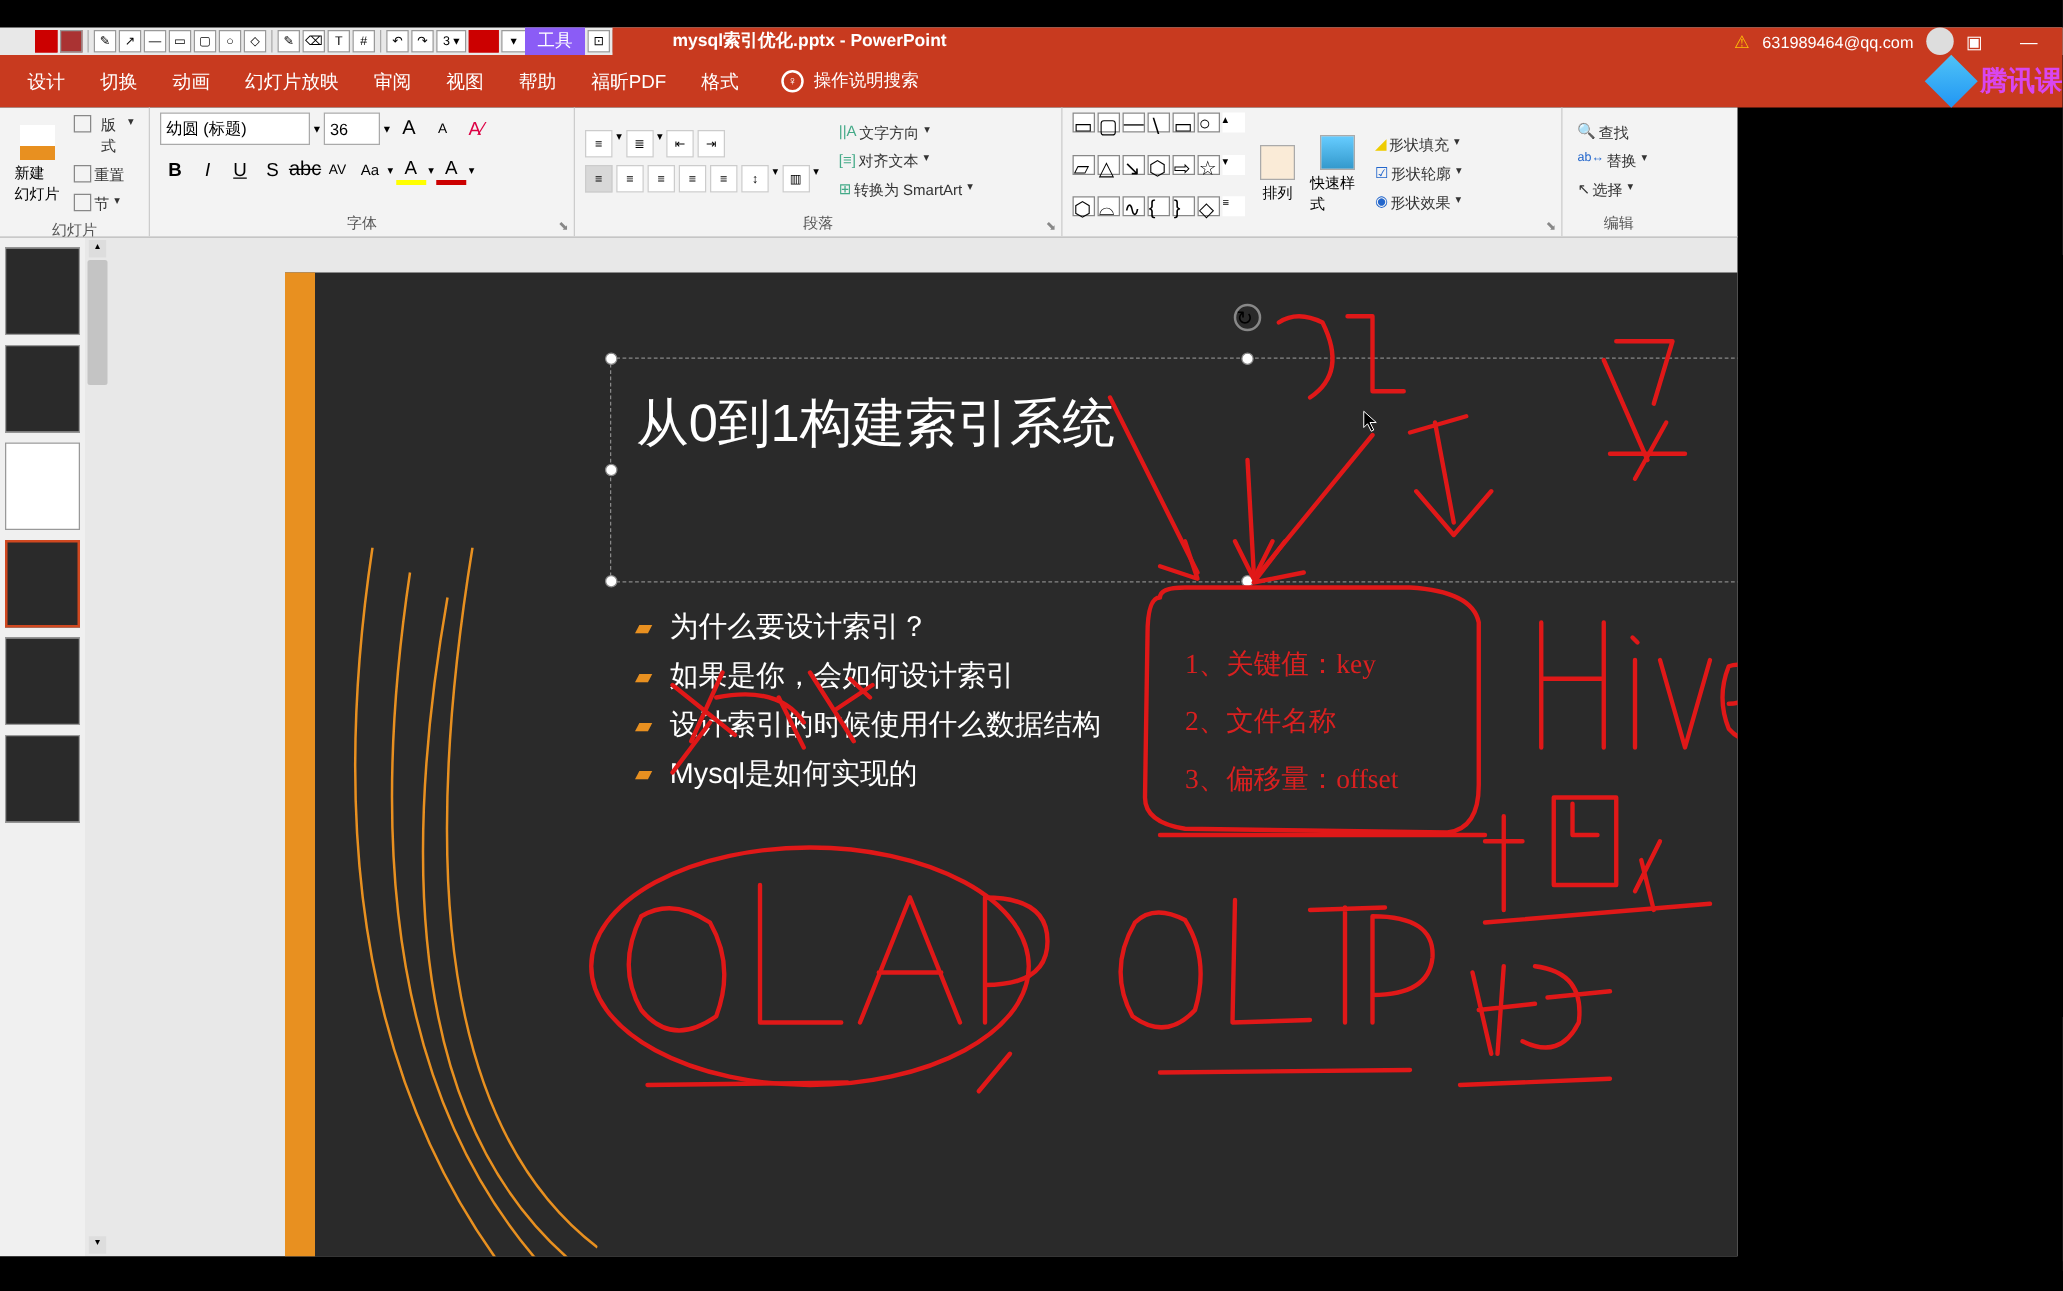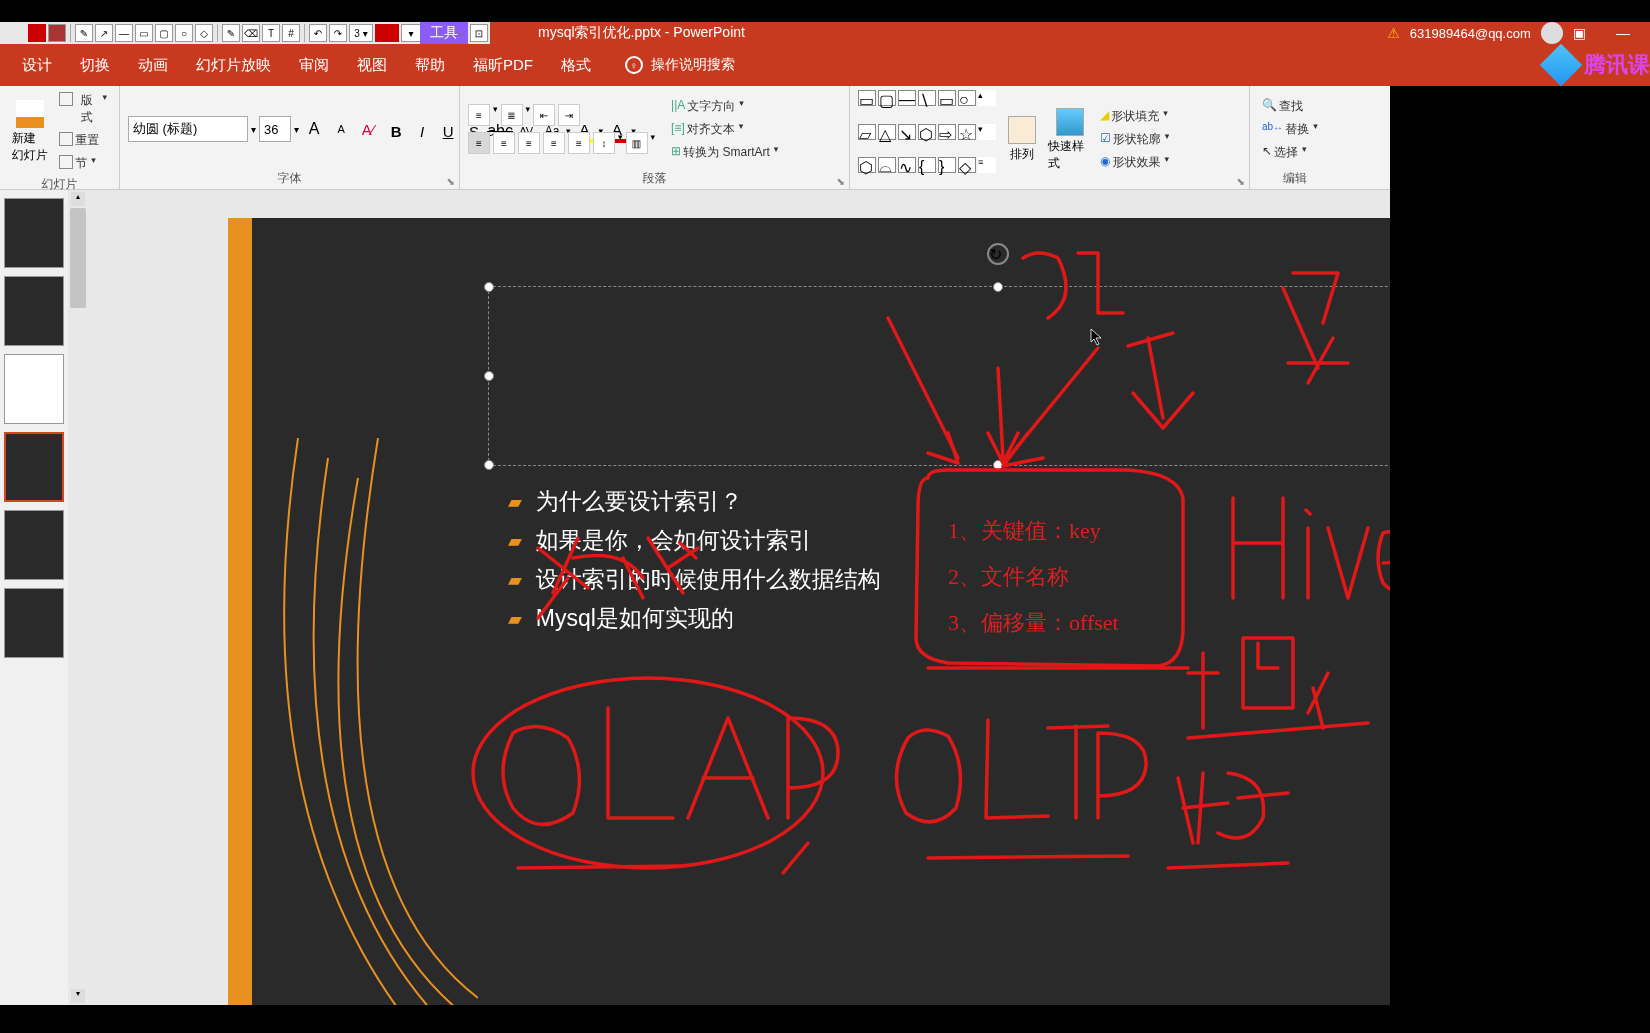--- a/index.html
+++ b/index.html
@@ -6,21 +6,21 @@
 body { background: #000; width: 1650px; height: 1033px; overflow: hidden; }
 
 .black-bar-top { height: 22px; background: #000; width: 100%; }
 .black-bar-bottom { position: absolute; bottom: 0; height: 24px; background: #000; width: 100%; }
 
 .toolbar-row { position: absolute; top: 22px; left: 0; right: 0; height: 22px; background: #e8e8e8; display: flex; align-items: center; padding-left: 28px; gap: 2px; }
 .qat-icon { width: 18px; height: 18px; border: 1px solid #999; background: #fff; display: flex; align-items: center; justify-content: center; font-size: 10px; }
 .qat-sep { width: 1px; height: 18px; background: #aaa; margin: 0 2px; }
 
 .title-bar { position: absolute; top: 22px; left: 490px; right: 0; height: 22px; background: #c83a1f; display: flex; align-items: center; color: #fff; font-size: 14px; }
-.title-text { margin-left: 70px; }
+.title-text { margin-left: 70px; font-weight: bold; }
 .title-right { margin-left: auto; display: flex; align-items: center; gap: 10px; padding-right: 20px; }
 .user-email { font-size: 13px; }
 .user-avatar { width: 22px; height: 22px; border-radius: 50%; background: #ddd; }
 
 .menu-bar { position: absolute; top: 44px; left: 0; right: 0; height: 42px; background: #c83a1f; display: flex; align-items: center; padding-left: 8px; gap: 0; }
 .menu-item { color: #fff; font-size: 15px; padding: 8px 14px; cursor: pointer; }
 .tell-me { margin-left: 20px; display: flex; align-items: center; gap: 8px; color: #fff; font-size: 14px; }
 .bulb-icon { width: 18px; height: 18px; border: 2px solid #fff; border-radius: 50%; display: flex; align-items: center; justify-content: center; font-size: 10px; }
 
 .tengxun-logo { position: absolute; top: 50px; right: 0; display: flex; align-items: center; gap: 8px; color: #d946ef; font-size: 22px; font-weight: bold; z-index: 10; }
@@ -31,21 +31,21 @@
 .ribbon-group-label { font-size: 12px; color: #555; text-align: center; margin-top: auto; padding: 2px 0; }
 .ribbon-controls { display: flex; gap: 4px; flex: 1; }
 .ribbon-col { display: flex; flex-direction: column; gap: 2px; justify-content: center; }
 
 .rbtn { background: none; border: none; font-size: 13px; color: #333; padding: 2px 4px; cursor: pointer; display: flex; align-items: flex-start; gap: 2px; }
 .rbtn-sm { font-size: 12px; }
 .icon-box { width: 18px; height: 18px; border: 1px solid #888; display: inline-block; }
 .dropdown-arrow::after { content: "▾"; font-size: 9px; margin-left: 2px; }
 
 .font-select { width: 120px; height: 26px; border: 1px solid #aaa; font-size: 13px; padding: 0 4px; display: flex; align-items: center; background: #fff; }
-.size-select { width: 32px; height: 26px; border: 1px solid #aaa; font-size: 13px; padding: 0 4px; display: flex; align-items: center; background: #fff; }
+.size-select { width: 45px; height: 26px; border: 1px solid #aaa; font-size: 13px; padding: 0 4px; display: flex; align-items: center; background: #fff; }
 .font-btn-row { display: flex; gap: 2px; align-items: center; margin-top: 4px; }
 .fbtn { width: 24px; height: 24px; display: flex; align-items: center; justify-content: center; font-size: 15px; cursor: pointer; }
 .bold { font-weight: bold; }
 .italic { font-style: italic; }
 .underline { text-decoration: underline; }
 .strike { text-decoration: line-through; }
 .highlight-btn { border-bottom: 4px solid #ffff00; }
 .color-btn { border-bottom: 4px solid #c00; }
 .para-btn { width: 22px; height: 22px; border: 1px solid #ccc; background: #fff; cursor: pointer; display: flex; align-items: center; justify-content: center; font-size: 10px; }
 
@@ -174,21 +174,21 @@
         <button class="rbtn rbtn-sm dropdown-arrow">
             <span class="icon-box" style="width:14px;height:14px"></span>
             <span>节</span>
           </button>
       </div>
     </div>
     <div class="ribbon-group-label">幻灯片</div>
   </div>
 
   <div class="ribbon-group" style="width:340px;position:relative">
-    <div class="ribbon-controls" style="flex-direction:row">
+    <div class="ribbon-controls" style="flex-direction:column">
       <div style="display:flex;gap:3px;align-items:center">
         <div class="font-select">幼圆 (标题)</div>
         <span style="font-size:10px">▾</span>
         <div class="size-select">36</div>
         <span style="font-size:10px">▾</span>
         <span class="fbtn" style="font-size:16px">A</span>
         <span class="fbtn" style="font-size:11px">A</span>
         <span class="fbtn" style="color:#d04">A⁄</span>
       </div>
       <div class="font-btn-row">
@@ -353,20 +353,21 @@
     <div class="title-box">
       <div class="rotate-handle">↻</div>
       <div class="sel-handle" style="top:-5px;left:-5px"></div>
       <div class="sel-handle" style="top:-5px;left:50%;margin-left:-5px"></div>
 
       <div class="sel-handle" style="top:50%;left:-5px;margin-top:-5px"></div>
 
       <div class="sel-handle" style="bottom:-5px;left:-5px"></div>
       <div class="sel-handle" style="bottom:-5px;left:50%;margin-left:-5px"></div>
 
+      <div class="slide-title">从0到1构建索引系统</div>
     </div>
 
     <div class="bullet-list">
       <div class="bullet-item">
           <span class="bullet-marker">▰</span>
           <span>为什么要设计索引？</span>
         </div>
       <div class="bullet-item">
           <span class="bullet-marker">▰</span>
           <span>如果是你，会如何设计索引</span>

